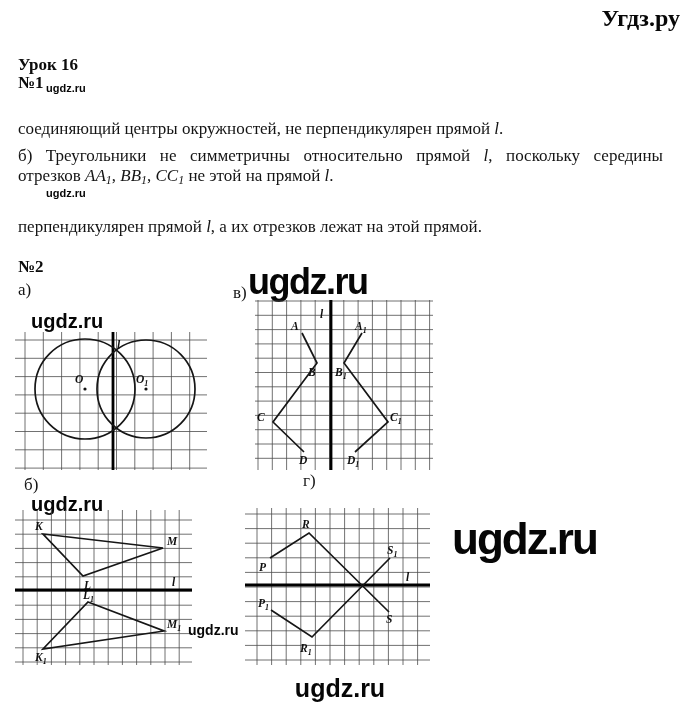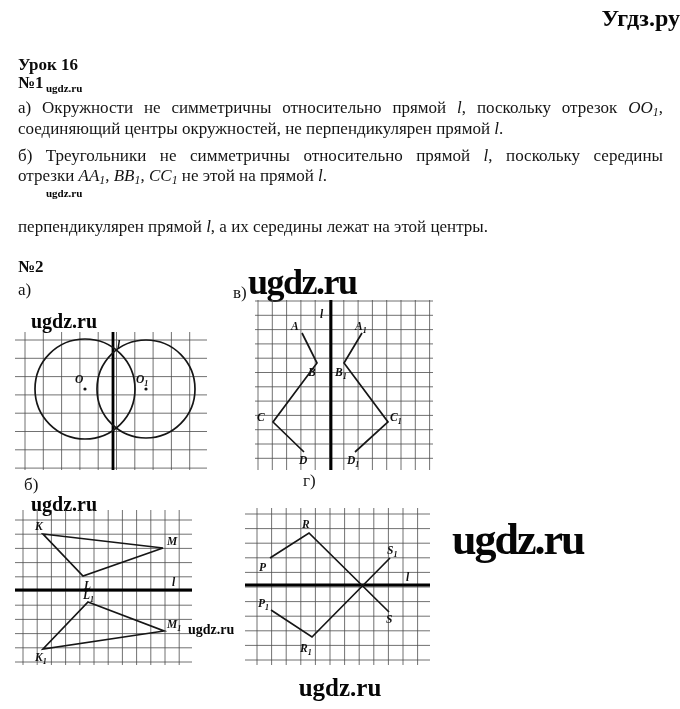--- a/index.html
+++ b/index.html
@@ -8,21 +8,21 @@
   .site-title{position:absolute;top:5px;left:0;right:0;text-align:right;
         font-family:Liberation Serif, serif;font-weight:bold;
         font-size:24px;color:#070707;}
   .h-bold{position:absolute;left:18px;font-size:17px;font-weight:bold;color:#0c0c0c;}
   .tline{position:absolute;left:18px;width:645px;font-size:17px;color:#141414;
         white-space:nowrap;}
   .jline{white-space:normal;text-align:justify;text-align-last:justify;}
   .tline sub{font-size:70%;line-height:0;vertical-align:-0.25em;}
   .tline .it{font-style:italic;}
   .figlabel{position:absolute;font-size:17px;color:#141414;}
-  .wm{position:absolute;font-family:Liberation Serif, serif;
+  .wm{position:absolute;font-family:Liberation Sans, sans-serif;
         font-weight:bold;color:#060606;white-space:nowrap;}
   .wm-top-small{left:46px;top:82px;font-size:11px;}
   .wm-mid-small{left:46px;top:187px;font-size:11px;}
   .wm-big-center{left:248px;top:261px;font-size:36px;letter-spacing:-1.5px;}
   .wm-fig-a{left:31px;top:310px;font-size:20px;}
   .wm-fig-b{left:31px;top:493px;font-size:20px;}
   .wm-big-right{left:452px;top:514px;font-size:44px;letter-spacing:-2px;}
   .wm-small-right{left:188px;top:622px;font-size:14px;font-weight:600;}
   .wm-bottom{left:50%;transform:translateX(-50%);top:674px;font-size:25px;}
   .fig{position:absolute;}
@@ -31,29 +31,28 @@
 <body>
 
 <div class="page">
 
   <div class="site-title">Угдз.ру</div>
 
   <div class="h-bold" style="top:55px">Урок 16</div>
   <div class="h-bold" style="top:73px">№1</div>
   <div class="wm wm-top-small">ugdz.ru</div>
 
-  <div class="tline jline" style="top:98px"><span>а) Окружности не симметричны относительно прямой </span><span class="it">l</span><span>, поскольку отрезок </span><span class="it">OO</span><sub class="it">1</sub><span>,</span></div>
   <div class="tline jline" style="top:146px"><span>б) Треугольники не симметричны относительно прямой </span><span class="it">l</span><span>, поскольку середины</span></div>
 
   <div class="tline" style="top:119px"><span>соединяющий центры окружностей, не перпендикулярен прямой </span><span class="it">l</span><span>.</span></div>
-  <div class="tline" style="top:166px"><span>отрезки </span><span class="it">AA</span><sub class="it">1</sub><span>, </span><span class="it">BB</span><sub class="it">1</sub><span>, </span><span class="it">CC</span><sub class="it">1</sub><span> не этой на прямой </span><span class="it">l</span><span>.</span></div>
+  <div class="tline" style="top:166px"><span>отрезков </span><span class="it">AA</span><sub class="it">1</sub><span>, </span><span class="it">BB</span><sub class="it">1</sub><span>, </span><span class="it">CC</span><sub class="it">1</sub><span> не этой на прямой </span><span class="it">l</span><span>.</span></div>
 
   <div class="wm wm-mid-small">ugdz.ru</div>
 
-  <div class="tline" style="top:217px"><span>перпендикулярен прямой </span><span class="it">l</span><span>, а их середины лежат на этой центры.</span></div>
+  <div class="tline" style="top:217px"><span>перпендикулярен прямой </span><span class="it">l</span><span>, а их отрезков лежат на этой прямой.</span></div>
 
   <div class="h-bold" style="top:257px">№2</div>
 
   <div class="figlabel" style="left:18px;top:280px">а)</div>
   <div class="figlabel" style="left:233px;top:283px">в)</div>
   <div class="wm wm-big-center">ugdz.ru</div>
 
   <div class="wm wm-fig-a">ugdz.ru</div>
   <div class="fig" style="left: 15px; top: 332px; width: 192px; height: 138px;"><svg width="192" height="138">
         <line x1="10" y1="0" x2="10" y2="138" stroke="#4d4d4d" stroke-width="0.8"></line>

